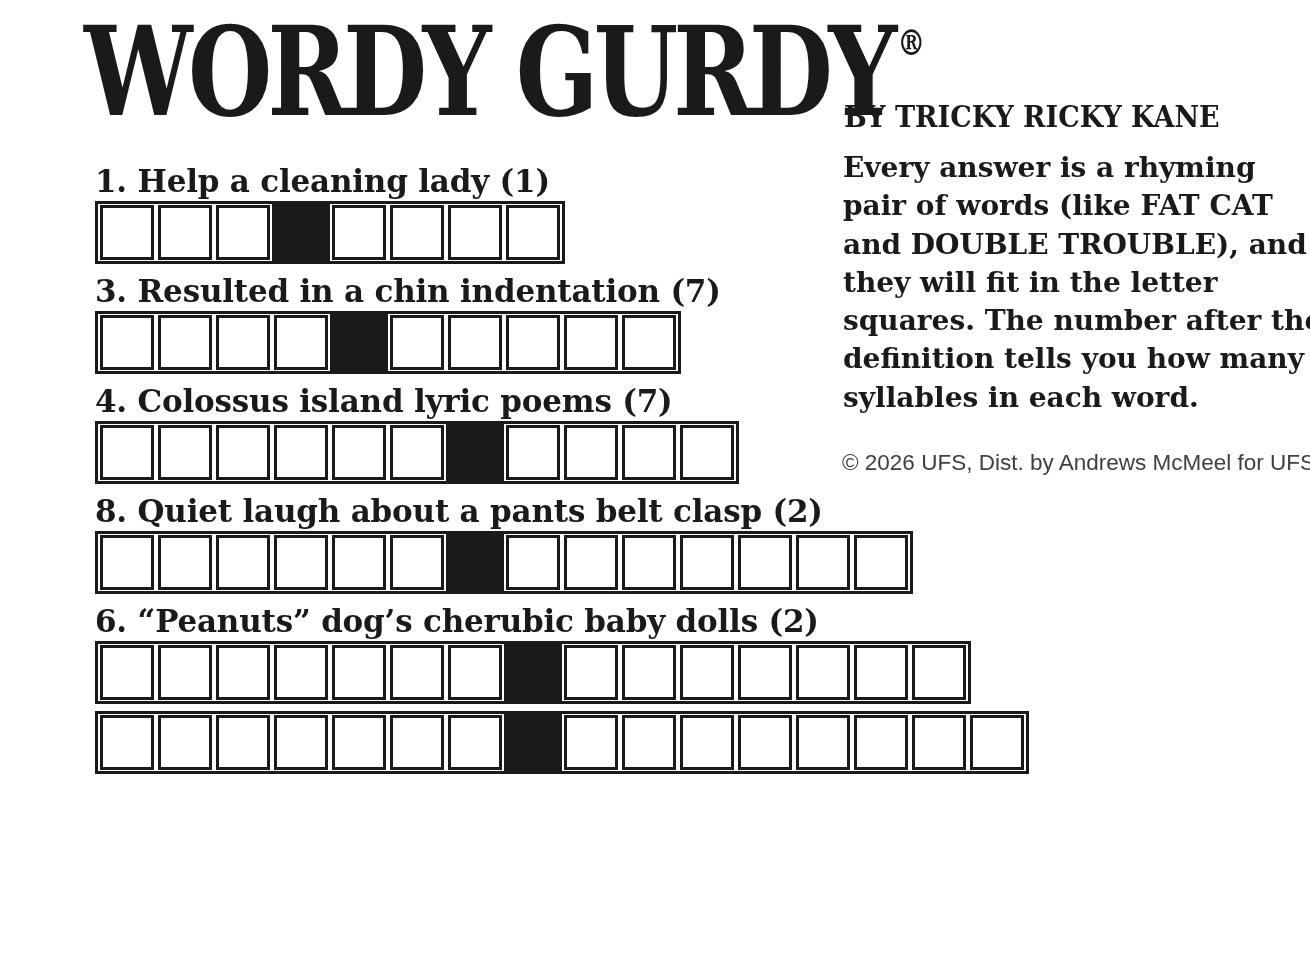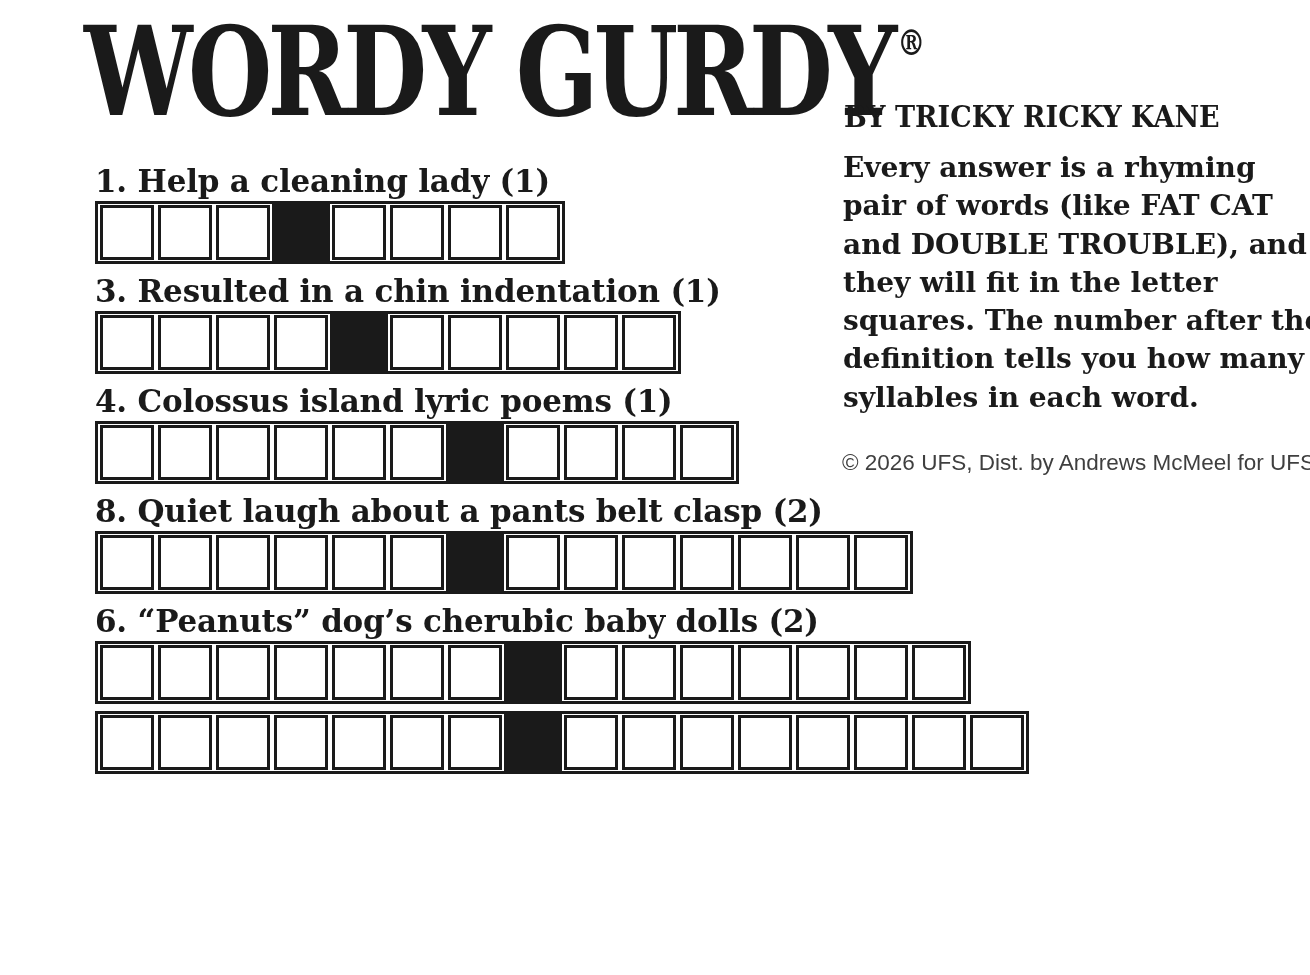--- a/index.html
+++ b/index.html
@@ -147,37 +147,37 @@
           <div class="cell black"></div>
           <div class="cell white"></div>
           <div class="cell white"></div>
           <div class="cell white"></div>
           <div class="cell white"></div>
         </div>
   </section>
 
 
   <section class="clue-block">
-    <h2 class="clue-text">3. Resulted in a chin indentation (1)</h2>
-    <div class="grid-row">
-          <div class="cell white"></div>
-          <div class="cell white"></div>
-          <div class="cell white"></div>
-          <div class="cell white"></div>
-          <div class="cell black"></div>
-          <div class="cell white"></div>
-          <div class="cell white"></div>
-          <div class="cell white"></div>
-          <div class="cell white"></div>
-          <div class="cell white"></div>
-        </div>
-  </section>
-
-  <section class="clue-block">
-    <h2 class="clue-text">4. Colossus island lyric poems (1)</h2>
+    <h2 class="clue-text">3. Resulted in a chin indentation (7)</h2>
+    <div class="grid-row">
+          <div class="cell white"></div>
+          <div class="cell white"></div>
+          <div class="cell white"></div>
+          <div class="cell white"></div>
+          <div class="cell black"></div>
+          <div class="cell white"></div>
+          <div class="cell white"></div>
+          <div class="cell white"></div>
+          <div class="cell white"></div>
+          <div class="cell white"></div>
+        </div>
+  </section>
+
+  <section class="clue-block">
+    <h2 class="clue-text">4. Colossus island lyric poems (7)</h2>
     <div class="grid-row">
           <div class="cell white"></div>
           <div class="cell white"></div>
           <div class="cell white"></div>
           <div class="cell white"></div>
           <div class="cell white"></div>
           <div class="cell white"></div>
           <div class="cell black"></div>
           <div class="cell white"></div>
           <div class="cell white"></div>

